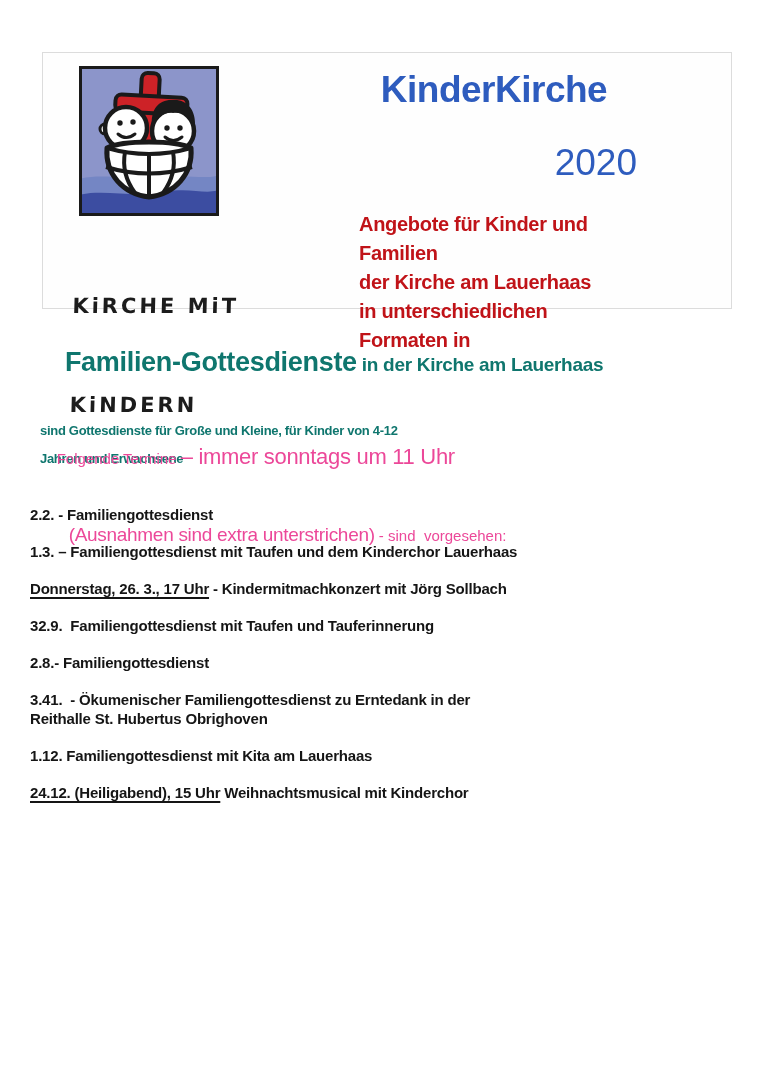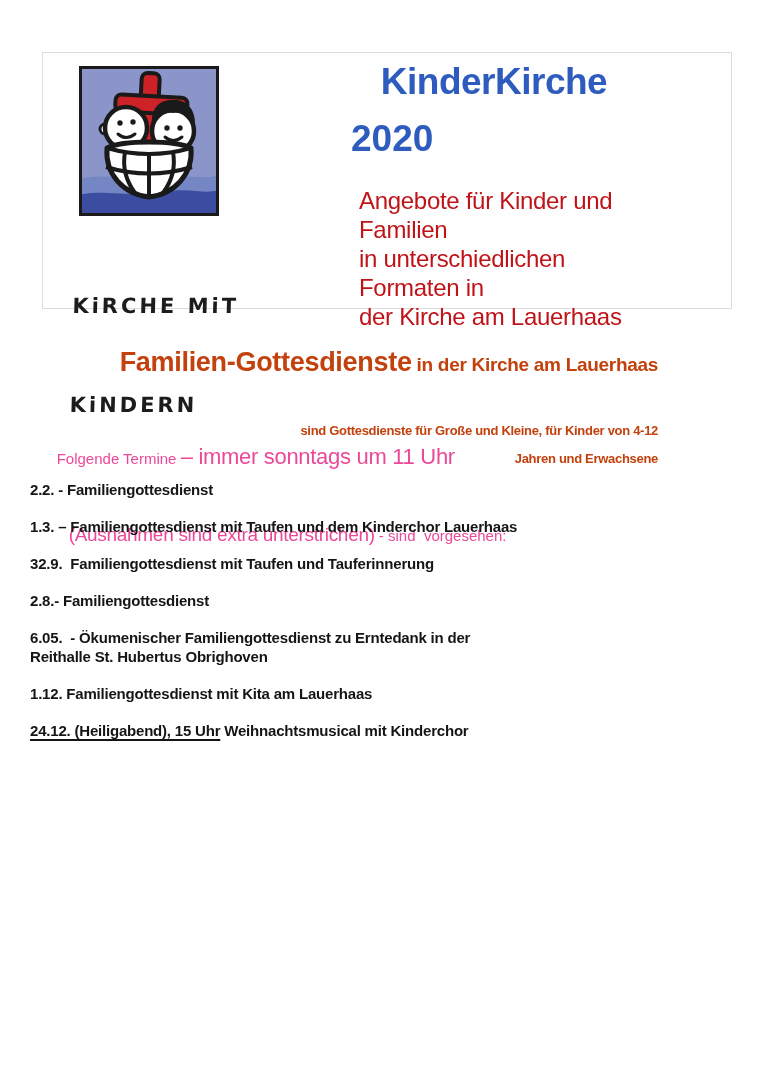--- a/index.html
+++ b/index.html
@@ -18,56 +18,56 @@
   }
   .logo-wrap { position:absolute; left:36px; top:13px; width:170px; }
   .logo-svg { display:block; }
   .logo-caption {
     margin-top:8px; margin-left:-8px;
     font-family:"DejaVu Sans", sans-serif; font-weight:bold;
     font-size:21px; line-height:33px; letter-spacing:3px; color:#1c1c1c;
     transform:skewX(-1.5deg);
     white-space:pre;
   }
-  .title-col { position:absolute; left:308px; top:6px; width:286px; }
+  .title-col { position:absolute; left:308px; top:14px; width:286px; }
   .main-title {
     margin:0; text-align:center; color:#2e5cbe;
     font-size:37px; line-height:46px; font-weight:bold; letter-spacing:-0.5px;
   }
   .year-title {
-    margin:12px 0 0 0; text-align:left; color:#2e5cbe;
-    font-size:37px; line-height:44px; font-weight:bold;
+    margin:28px 0 0 0; text-align:right; color:#2e5cbe;
+    font-size:37px; line-height:44px; font-weight:normal;
   }
   .header-subtitle {
     margin-top:25px; padding-left:8px; color:#c01318;
-    font-size:24px; line-height:29px; font-weight:normal; letter-spacing:-0.3px;
+    font-size:20px; line-height:29px; font-weight:bold; letter-spacing:-0.3px;
     text-align:left;
   }
 
   
   .red-block {
     position:absolute; left:40px; top:311px; width:618px;
-    text-align:right; color:#c2410c; font-weight:bold; letter-spacing:-0.3px;
+    text-align:left; color:#0f766e; font-weight:bold; letter-spacing:-0.3px;
   }
   .red-line1 { line-height:34px; white-space:pre-wrap; }
   .red-line1 .big { font-size:27px; }
   .red-line1 .med { font-size:19px; }
   .red-line2, .red-line3 { font-size:13px; line-height:28px; white-space:pre-wrap; }
 
   
   .intro { position:absolute; left:30px; top:416px; width:640px; font-weight:normal; color:#ec4899; }
   .intro-l1 { line-height:27px; white-space:pre-wrap; }
   .intro-l1 .small { font-size:15px; }
   .intro-l1 .big { font-size:22px; letter-spacing:-0.3px; }
   .intro-l2 { line-height:24px; white-space:pre-wrap; }
   .intro-l2 .big { font-size:19px; letter-spacing:-0.3px;margin-left:12px; }
   .intro-l2 .small { font-size:15px; }
 
   
-  .schedule { position:absolute; left:30px; top:480px; width:640px; }
+  .schedule { position:absolute; left:30px; top:505px; width:640px; }
   .item {
     margin:0 0 18px 0; font-size:15px; line-height:19px; font-weight:bold;
     letter-spacing:-0.2px; white-space:pre-wrap; color:#151515;
   }
   .item .l2 { display:block; }
   .item .u { text-decoration:underline; text-decoration-thickness:2px; text-underline-offset:3px; }
 </style>
 </head>
 <body>
 
@@ -118,22 +118,22 @@
         <div>KiRCHE MiT</div>
         <div>KiNDERN</div>
       </div>
     </div>
 
     <div class="title-col">
       <h1 class="main-title">KinderKirche</h1>
       <h2 class="year-title">2020</h2>
       <div class="header-subtitle">
         <div>Angebote für Kinder und Familien</div>
+        <div>der Kirche am Lauerhaas</div>
         <div>in unterschiedlichen Formaten in</div>
-        <div>der Kirche am Lauerhaas</div>
       </div>
     </div>
   </div>
 
   <div class="red-block">
     <div class="red-line1">
       <span class="big">Familien-Gottesdienste</span><span class="med"> in der Kirche am Lauerhaas</span>
     </div>
     <div class="red-line2">sind Gottesdienste für Große und Kleine, für Kinder von 4-12</div>
     <div class="red-line3">Jahren und Erwachsene</div>
@@ -144,21 +144,22 @@
       <span class="small">Folgende Termine </span><span class="big">– immer sonntags um 11 Uhr</span>
     </div>
     <div class="intro-l2">
       <span class="big">(Ausnahmen sind extra unterstrichen)</span><span class="small"> - sind  vorgesehen:</span>
     </div>
   </div>
 
   <div class="schedule">
     <p class="item"><span class="l1"><span class="u"></span><span>2.2. - Familiengottesdienst</span></span><span class="l2"></span></p>
     <p class="item"><span class="l1"><span class="u"></span><span>1.3. – Familiengottesdienst mit Taufen und dem Kinderchor Lauerhaas</span></span><span class="l2"></span></p>
+    <p class="item"><span class="l1"><span class="u">Donnerstag, 26. 3., 17 Uhr</span><span> - Kindermitmachkonzert mit Jörg Sollbach</span></span><span class="l2"></span></p>
     <p class="item"><span class="l1"><span class="u"></span><span>32.9.  Familiengottesdienst mit Taufen und Tauferinnerung</span></span><span class="l2"></span></p>
     <p class="item"><span class="l1"><span class="u"></span><span>2.8.- Familiengottesdienst</span></span><span class="l2"></span></p>
     <p class="item"></p>
-    <p class="item"><span class="l1"><span class="u"></span><span>6.05.  - Ökumenischer Familiengottesdienst zu Erntedank in der</span></span><span class="l2">Reithalle St. Hubertus Obrighoven</span></p>
+    <p class="item"><span class="l1"><span class="u"></span><span>3.41.  - Ökumenischer Familiengottesdienst zu Erntedank in der</span></span><span class="l2">Reithalle St. Hubertus Obrighoven</span></p>
     <p class="item"><span class="l1"><span class="u"></span><span>1.12. Familiengottesdienst mit Kita am Lauerhaas</span></span><span class="l2"></span></p>
     <p class="item"><span class="l1"><span class="u">24.12. (Heiligabend), 15 Uhr</span><span> Weihnachtsmusical mit Kinderchor</span></span><span class="l2"></span></p>
   </div>
 
 </div>
 
 </body></html>

